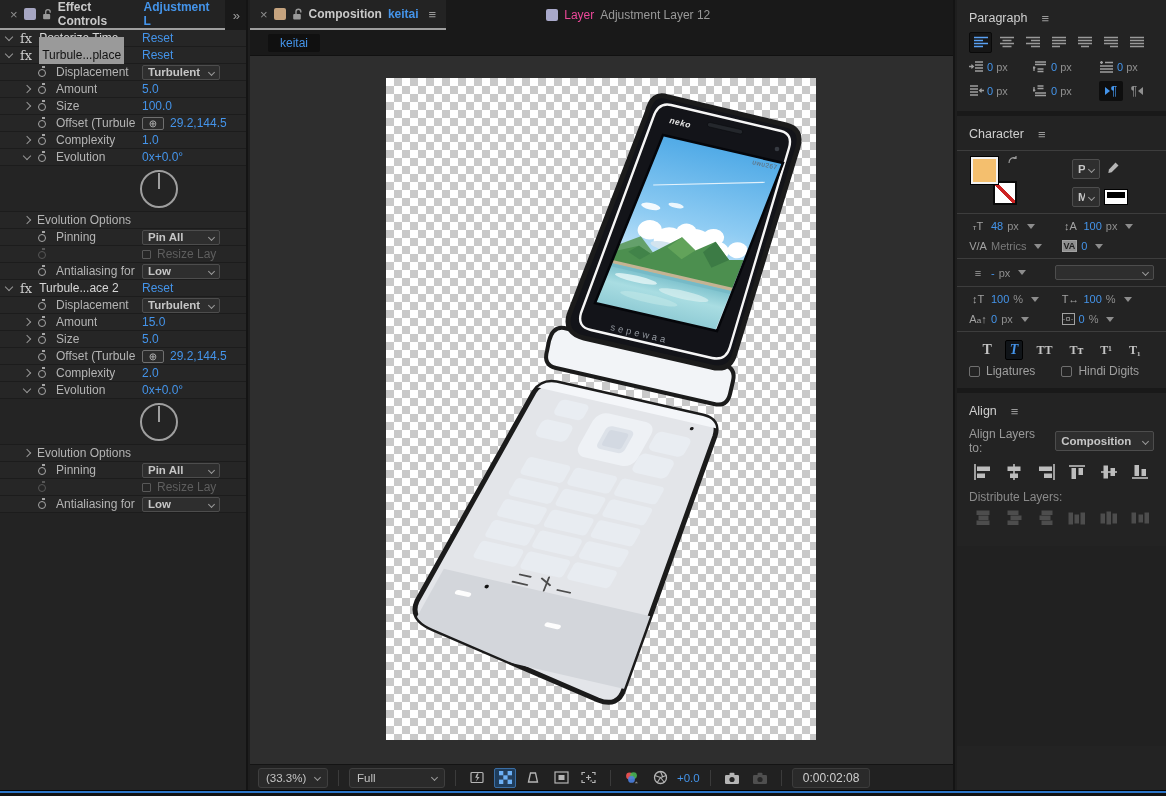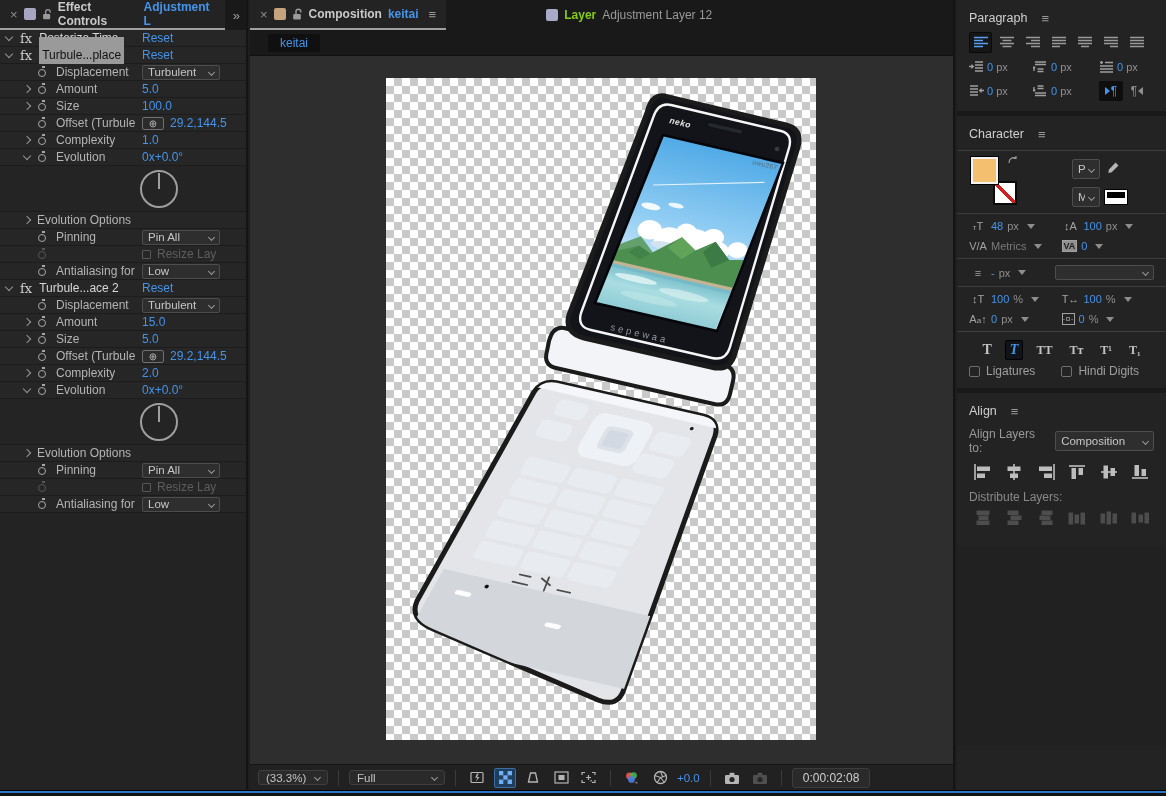--- a/index.html
+++ b/index.html
@@ -14,21 +14,21 @@
   .bottom-strip{position:absolute;left:0;top:790px;width:1166px;height:6px;
     background:linear-gradient(#000 0 1px,#2d76c9 1px 3px,#121212 3px 6px)}
   
   .tabbar{height:30px;background:#191919;display:flex;align-items:stretch;overflow:hidden}
   .tab{display:flex;align-items:center;gap:6px;padding:0 10px;background:#232323;border-bottom:2px solid #9f9f9f}
   .tab.inactive{background:transparent;border-bottom:none}
   .tab .close{color:#8f8f8f;font-size:13px;line-height:1}
   .chipicon{width:12px;height:12px;border-radius:2px;flex:none}
   .chip-lav{background:#a6a6c2}.chip-tan{background:#c5a37e}.chip-lav2{background:#a9a9ca}
   .t-label{color:#c9c9c9;font-weight:700}
-  .t-label.muted{color:#84cc16;font-weight:700}
+  .t-label.muted{color:#ec4899;font-weight:400}
   .t-name{font-weight:700}
   .t-name.muted{color:#9a9a9a;font-weight:400}
   .menu-ic{color:#9a9a9a;font-size:13px;margin-left:4px}
   .overflow{display:flex;align-items:center;padding:0 8px;color:#9f9f9f;font-size:13px;letter-spacing:-2px}
   .tab-fill{flex:1;background:#191919}
   
   .ec-crumb{height:20px;display:flex;align-items:center;padding-left:8px;color:#bdbdbd;background:#232323;border-bottom:1px solid #1b1b1b}
   #ec-rows{background:#1f1f1f}
   .ec-row{position:relative;height:17px;display:flex;align-items:center;background:#262626;border-bottom:1px solid #1c1c1c}
   .ec-row.dial-row{height:46px;background:#242424;border-bottom:1px solid #1c1c1c}
@@ -42,38 +42,38 @@
   .ec-row.param .chev,.ec-row.group .chev{margin-left:24px}
   .fx{font-family:"DejaVu Serif",serif;font-size:13px;color:#cfcfcf;margin:0 7px 0 1px;flex:none}
   .sw{position:relative;width:12px;height:13px;margin-right:7px;flex:none}
   .sw i{position:absolute;left:1px;top:3px;width:8px;height:8px;border:1.4px solid #a6a6a6;border-radius:50%}
   .sw:before{content:"";position:absolute;left:4.5px;top:0;width:3px;height:2.5px;background:#a6a6a6}
   .ec-row.dim .sw i{border-color:#575757}.ec-row.dim .sw:before{background:#575757}
   .lab{color:#b4b4b4;overflow:hidden;text-overflow:clip}
   .lab.bold{color:#d8d8d8;font-weight:400}
   .lab.sel{background:#9a9a9a;color:#121212;padding:11px 3px}
   .dd{display:inline-flex;align-items:center;justify-content:space-between;width:78px;height:15px;background:#2e2e2e;border:1px solid #4d4d4d;border-radius:2px;padding:0 5px;color:#c6c6c6}
-  .dd b{font-weight:400;font-size:11.5px;overflow:hidden;white-space:nowrap}
+  .dd b{font-weight:700;font-size:11.5px;overflow:hidden;white-space:nowrap}
   .ddch{width:5px;height:5px;border-right:1.5px solid #9a9a9a;border-bottom:1.5px solid #9a9a9a;transform:rotate(45deg);flex:none;margin-left:4px}
   .pt{display:inline-flex;align-items:center;justify-content:center;width:22px;height:13px;border:1px solid #6f6f6f;border-radius:2px;background:#2b2b2b;color:#b9b9b9;font-size:10px;margin-right:6px}
   .cbx{width:9px;height:9px;border:1.4px solid #585858;border-radius:1px;margin-right:6px;flex:none}
   .cbl{color:#5e5e5e}
   .dial{width:38px;height:38px;border:2px solid #9f9f9f;border-radius:50%;position:relative;margin-left:140px}
   .dial:before{content:"";position:absolute;left:50%;top:1px;width:2px;height:16px;background:#9f9f9f;transform:translateX(-50%)}
   
   .crumb-row{height:26px;background:#191919;display:flex;align-items:center;padding-left:18px;border-bottom:1px solid #111}
   .crumb-chip{background:#101010;border-radius:2px;padding:2px 12px;font-size:12px}
   .viewport{position:absolute;left:0;top:56px;right:0;bottom:26px;background:#2e2e2e;overflow:hidden}
   .checker{position:absolute;left:136px;top:22px;width:430px;height:662px;background-color:#fff;
     background-image:linear-gradient(45deg,#c9c9c9 25%,transparent 25%,transparent 75%,#c9c9c9 75%),
                      linear-gradient(45deg,#c9c9c9 25%,transparent 25%,transparent 75%,#c9c9c9 75%);
     background-size:16px 16px;background-position:0 0,8px 8px}
   .checker svg{position:absolute;inset:0}
   .vtoolbar{position:absolute;left:0;right:0;bottom:0;height:26px;background:#212121;border-top:1px solid #141414;display:flex;align-items:center;padding:0 8px;gap:6px}
-  .tb-dd{display:flex;align-items:center;justify-content:space-between;background:#2a2a2a;border:1px solid #3f3f3f;border-radius:3px;height:15px;padding:0 7px;color:#c3c3c3;font-size:11.5px}
+  .tb-dd{display:flex;align-items:center;justify-content:space-between;background:#2a2a2a;border:1px solid #3f3f3f;border-radius:3px;height:20px;padding:0 7px;color:#c3c3c3;font-size:11.5px}
   .tb-dd.zoomdd{width:70px}.tb-dd.resdd{width:96px}
   .vsep{width:1px;height:16px;background:#3b3b3b;margin:0 4px;flex:none}
   .tbtn{display:flex;align-items:center;justify-content:center;width:22px;height:20px;border-radius:2px;flex:none}
   .tbtn.active{background:#1f3d5c;border:1px solid #3a6ea5}
   .timecode{background:#2a2a2a;border:1px solid #3c3c3c;border-radius:3px;height:20px;display:flex;align-items:center;padding:0 10px;color:#cfcfcf;font-size:12px}
   
   .rp{padding:6px 12px 10px 12px;border-bottom:5px solid #191919;background:#232323}
   .rp-title{display:flex;align-items:center;gap:10px;height:24px;color:#cfcfcf;font-size:12.5px}
   .hr{height:1px;background:#3d3d3d;margin:4px -12px 6px -12px}
   .pa-aligns{display:flex;gap:3px;margin:2px 0 8px 0}

